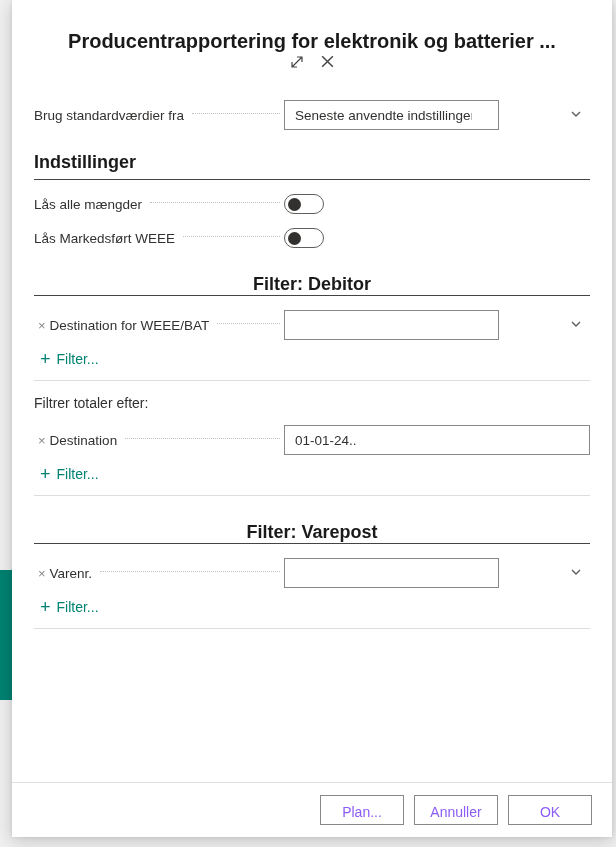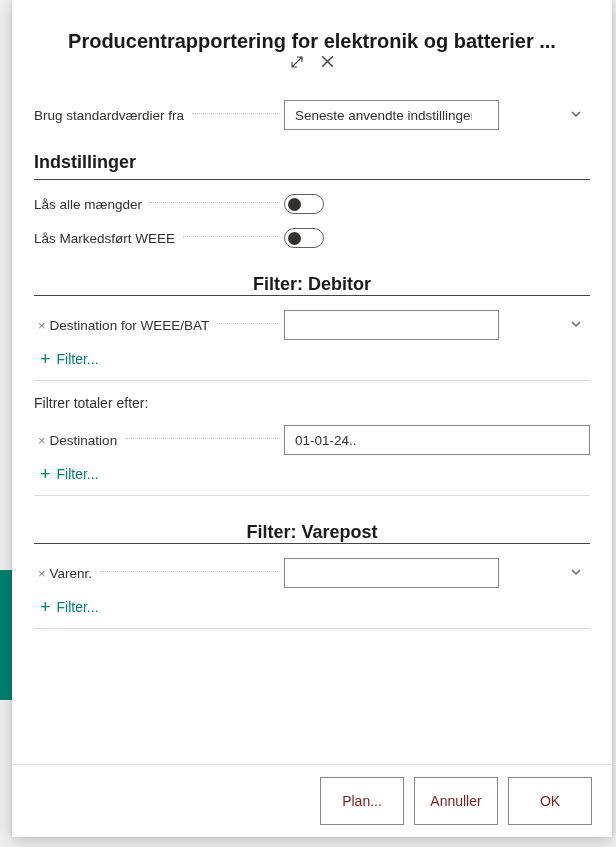--- a/index.html
+++ b/index.html
@@ -63,22 +63,22 @@
       font-size: 14px; margin: 10px 0 10px 6px; width: fit-content;
     }
     .add-filter .plus { font-size: 18px; font-weight: 300; line-height: 1; }
     .thin-divider { border-bottom: 1px solid #ddd; margin: 12px 0 0 0; }
     .sub-heading { font-size: 14px; color: #323130; margin: 14px 0 4px 0; }
     .footer {
       border-top: 1px solid #e1dfdd; padding: 12px 20px;
       display: flex; justify-content: flex-end; gap: 10px;
     }
     .footer button {
-      min-width: 84px; height: 48px; background: #fff; border: 1px solid #8a8886;
-      font-size: 14px; color: #7f1d1d; cursor: pointer; padding: 8px 14px;
+      min-width: 84px; height: 30px; background: #fff; border: 1px solid #8a8886;
+      font-size: 14px; color: #8b5cf6; cursor: pointer; padding: 8px 14px;
     }
     .bg-strip-left { position: absolute; left: 0; top: 570px; width: 12px; height: 130px; background: #008272; }
   </style>
 </head>
 <body>
 
 <div class="bg-strip-left"></div>
 
 <div class="modal">
   <div class="header">

